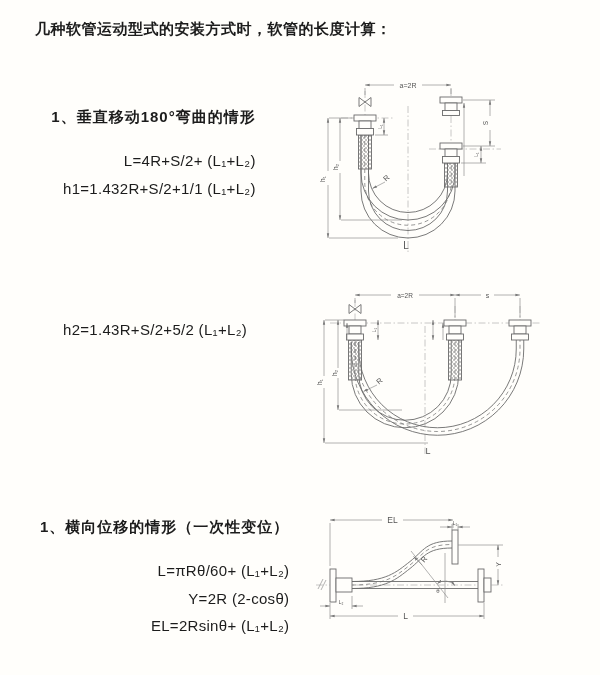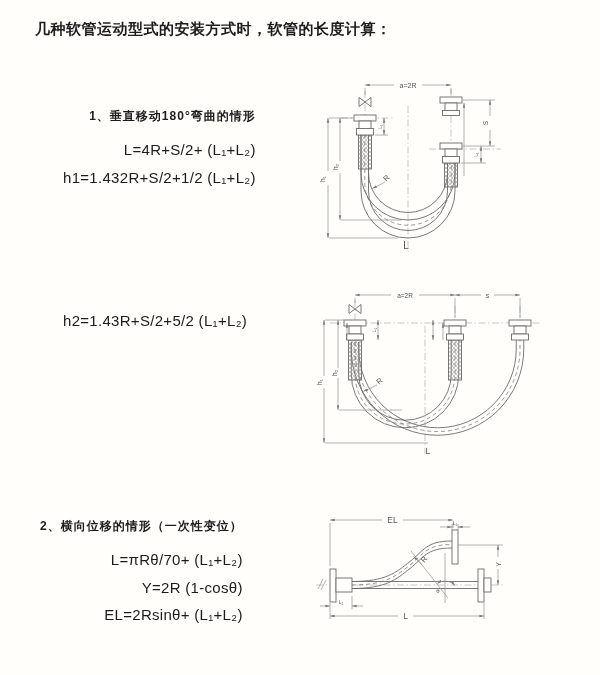--- a/index.html
+++ b/index.html
@@ -1,21 +1,21 @@
 <!DOCTYPE html>
 <html><head>
 <meta charset="utf-8">
 <style>
   html,body{margin:0;padding:0;background:#e8e8e8;}
   .page{position:relative;width:600px;height:675px;background:#fffefb;overflow:hidden;
         font-family:"Liberation Sans","DejaVu Sans",sans-serif;color:#1c1c1c;text-align:right;}
   .title{position:absolute;left:35px;top:20px;font-size:15px;font-weight:700;letter-spacing:.5px;}
   .sec{position:absolute;left:40px;}
-  .sec-heading{font-size:12px;font-weight:700;letter-spacing:1px;}
-  .formulas{margin:11px 0 0 23px;}
+  .sec-heading{font-size:15px;font-weight:700;letter-spacing:1px;}
+  .formulas{margin:20px 0 0 23px;}
   .formula{font-size:15px;line-height:27.5px;letter-spacing:.3px;white-space:nowrap;}
   svg.diag{position:absolute;}
   svg .hose{fill:none;stroke:#6b6b6b;stroke-width:.9;}
   svg .dashline{fill:none;stroke:#6b6b6b;stroke-width:.7;stroke-dasharray:4 3;}
   svg .fit{fill:#fffefb;stroke:#6b6b6b;stroke-width:.9;}
   svg .cl{fill:none;stroke:#9c9c9c;stroke-width:.55;stroke-dasharray:7 2.5 1.5 2.5;}
   svg .dim{fill:none;stroke:#8a8a8a;stroke-width:.65;}
   svg text{fill:#555;font-family:"Liberation Sans","DejaVu Sans",sans-serif;}
   .t5{font-size:5px}.t6{font-size:6px}.t65{font-size:6.5px}.t7{font-size:7px}
   .t75{font-size:7.5px}.t85{font-size:8.5px}.t9{font-size:9px}.t10{font-size:10px}
@@ -25,35 +25,35 @@
 <body>
 
 <div class="page">
 
   <div class="title">几种软管运动型式的安装方式时，软管的长度计算：</div>
 
   <section class="sec" style="top:108px">
     <div class="sec-heading">1、垂直移动180°弯曲的情形</div>
     <div class="formulas">
       <div class="formula">L=4R+S/2+ (L₁+L₂)</div>
-      <div class="formula">h1=1.432R+S/2+1/2 (L₁+L₂)</div>
+      <div class="formula">h1=1.432R+S/2+1/1 (L₁+L₂)</div>
     </div>
   </section>
 
   <section class="sec" style="top:296px">
     <div class="formulas">
       <div class="formula">h2=1.43R+S/2+5/2 (L₁+L₂)</div>
     </div>
   </section>
 
   <section class="sec" style="top:518px">
-    <div class="sec-heading">2、横向位移的情形（一次性变位）</div>
+    <div class="sec-heading">1、横向位移的情形（一次性变位）</div>
     <div class="formulas">
-      <div class="formula">L=πRθ/70+ (L₁+L₂)</div>
-      <div class="formula">Y=2R (1-cosθ)</div>
+      <div class="formula">L=πRθ/60+ (L₁+L₂)</div>
+      <div class="formula">Y=2R (2-cosθ)</div>
       <div class="formula">EL=2Rsinθ+ (L₁+L₂)</div>
     </div>
   </section>
 
   <svg class="diag" style="left:318px;top:72px" width="266" height="186" viewBox="0 0 266 186">
     <defs>
       <marker id="d1-arr" viewBox="0 0 8 8" refX="7.6" refY="4" markerWidth="7.5" markerHeight="7.5" orient="auto-start-reverse">
         <path d="M0,2.1 L8,4 L0,5.9 Z" fill="#777"></path>
       </marker>
       <pattern id="d1-braid" width="4" height="4" patternUnits="userSpaceOnUse">

